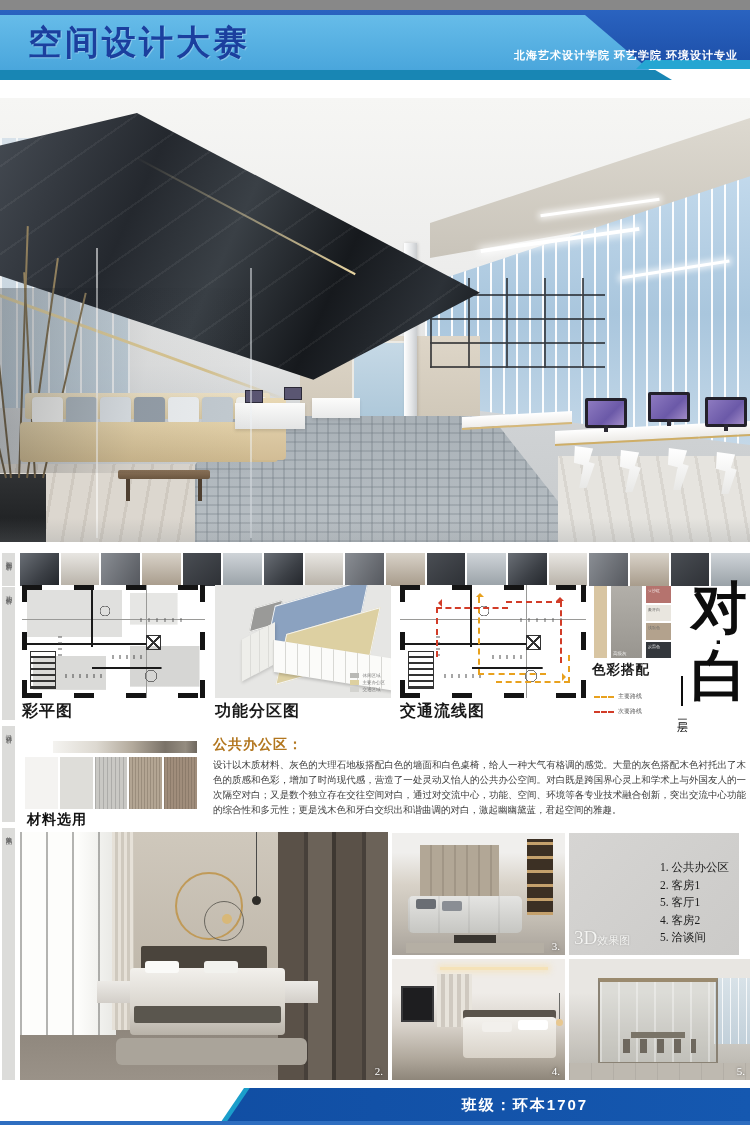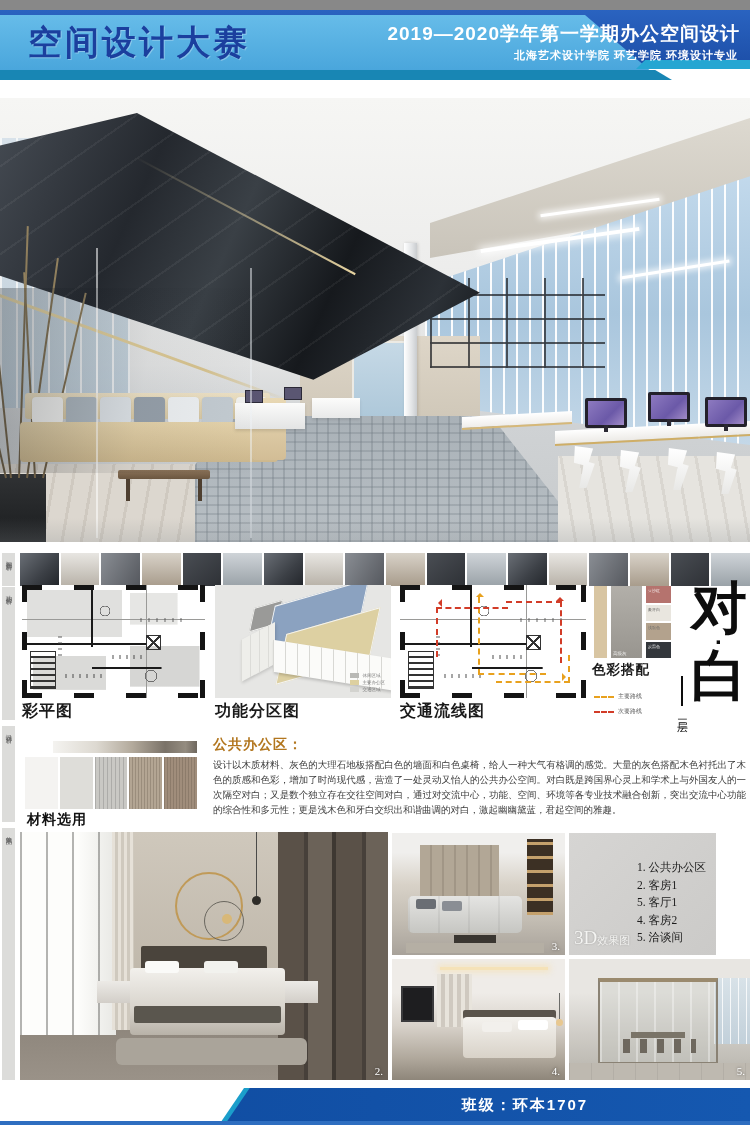--- a/index.html
+++ b/index.html
@@ -263,21 +263,21 @@
   .lv-panels{left:16%;top:10%;width:46%;height:50%;
     background:repeating-linear-gradient(90deg,#b2a796 0 10px,#a19686 10px 12px);}
   .lv-shelf{right:7%;top:5%;width:15%;height:62%;background:#3e3226;
     background-image:repeating-linear-gradient(0deg,rgba(220,180,120,.85) 0 3px,rgba(60,48,36,1) 3px 14px);}
   .lv-sofa{left:9%;top:52%;width:66%;height:30%;border-radius:5px;
     background:repeating-linear-gradient(90deg,rgba(0,0,0,.05) 0 2px,transparent 2px 30px),
                linear-gradient(180deg,#e4e4e2,#c6c6c2);}
   .lv-cush{left:14%;top:54%;width:20px;height:10px;background:#6a6e74;border-radius:2px;box-shadow:26px 2px 0 #8a8e94;}
   .lv-table{left:36%;top:84%;width:24%;height:6%;background:#3a3631;}
   .lv-rug{left:8%;top:90%;width:80%;height:8%;background:#b5afa4;}
-  .r-info{left:569px;top:823px;width:147px;height:122px;background:linear-gradient(135deg,#d6d5d3,#cbcac8);}
+  .r-info{left:569px;top:823px;width:170px;height:122px;background:linear-gradient(135deg,#d6d5d3,#cbcac8);}
   .r-info-list{position:absolute;right:10px;top:26px;}
   .r-li{font-family:"Liberation Serif",serif;font-size:11.5px;color:#1c1c1c;line-height:17.5px;white-space:nowrap;}
   .badge{position:absolute;left:5px;bottom:6px;color:#f4f4f2;text-shadow:0 0 2px rgba(0,0,0,.25);}
   .b3d{font-size:19px;font-family:"Liberation Serif",serif;}
   .bsuf{font-size:11px;}
   .r-bed2{left:392px;top:949px;width:173px;height:121px;background:linear-gradient(180deg,#efece8 0 28%,#d8d2ca 55%,#b0a89c 82%,#8e867a 100%);}
   .b2-tv{left:5%;top:22%;width:17%;height:27%;background:#1e1e20;border:2px solid #3a3a3c;}
   .b2-cove{left:28%;top:7%;width:62%;height:3px;background:#f5e2b8;box-shadow:0 0 6px 2px rgba(245,226,184,.8);}
   .b2-slats{left:26%;top:12%;width:20%;height:44%;
     background:repeating-linear-gradient(90deg,#e8e4dc 0 4px,#cfc9c0 4px 8px);}
@@ -316,21 +316,20 @@
 <body>
 
 <div class="poster">
 
   <div class="hd">
     <div class="hd-dark"></div>
     <div class="hd-light"></div>
     <div class="hd-teal"></div>
     <div class="hd-teal2"></div>
     <div class="hd-title">空间设计大赛</div>
-    <div class="hd-r1">2019—2020学年第一学期办公空间设计</div>
     <div class="hd-r2">北海艺术设计学院 环艺学院 环境设计专业</div>
   </div>
 
   <div class="hero">
     <div class="hv-base"></div>
     <div class="hv-glass-l"></div>
     <div class="hv-ceil-r"></div>
     <div class="hv-glass-r"></div>
     <div class="hv-backwall"></div>
     <div class="hv-door"></div>

